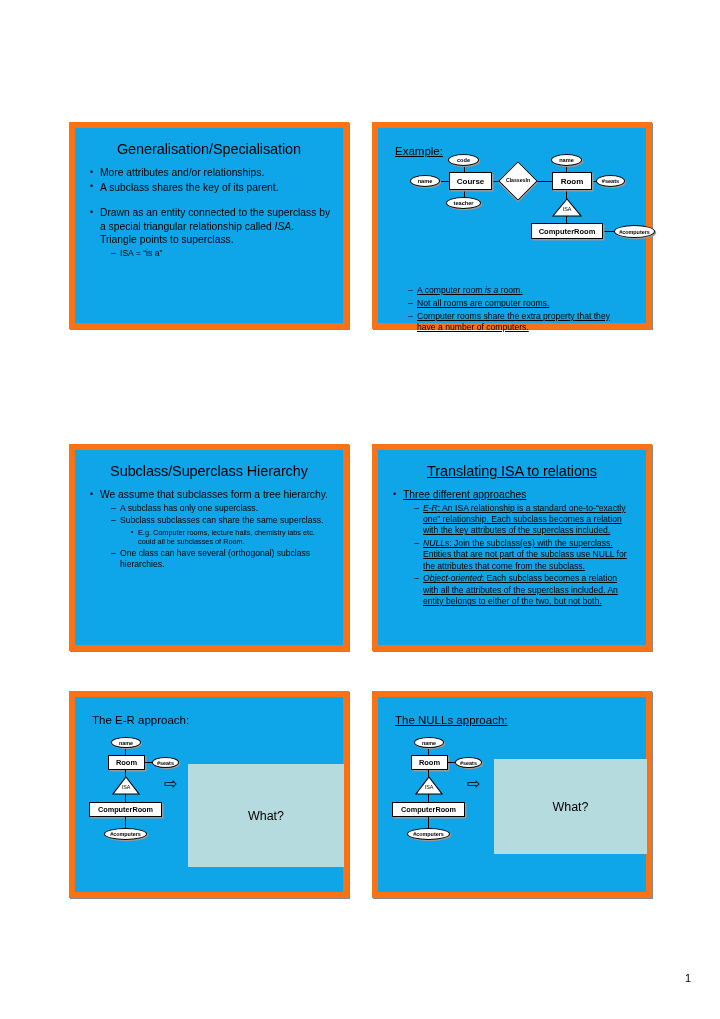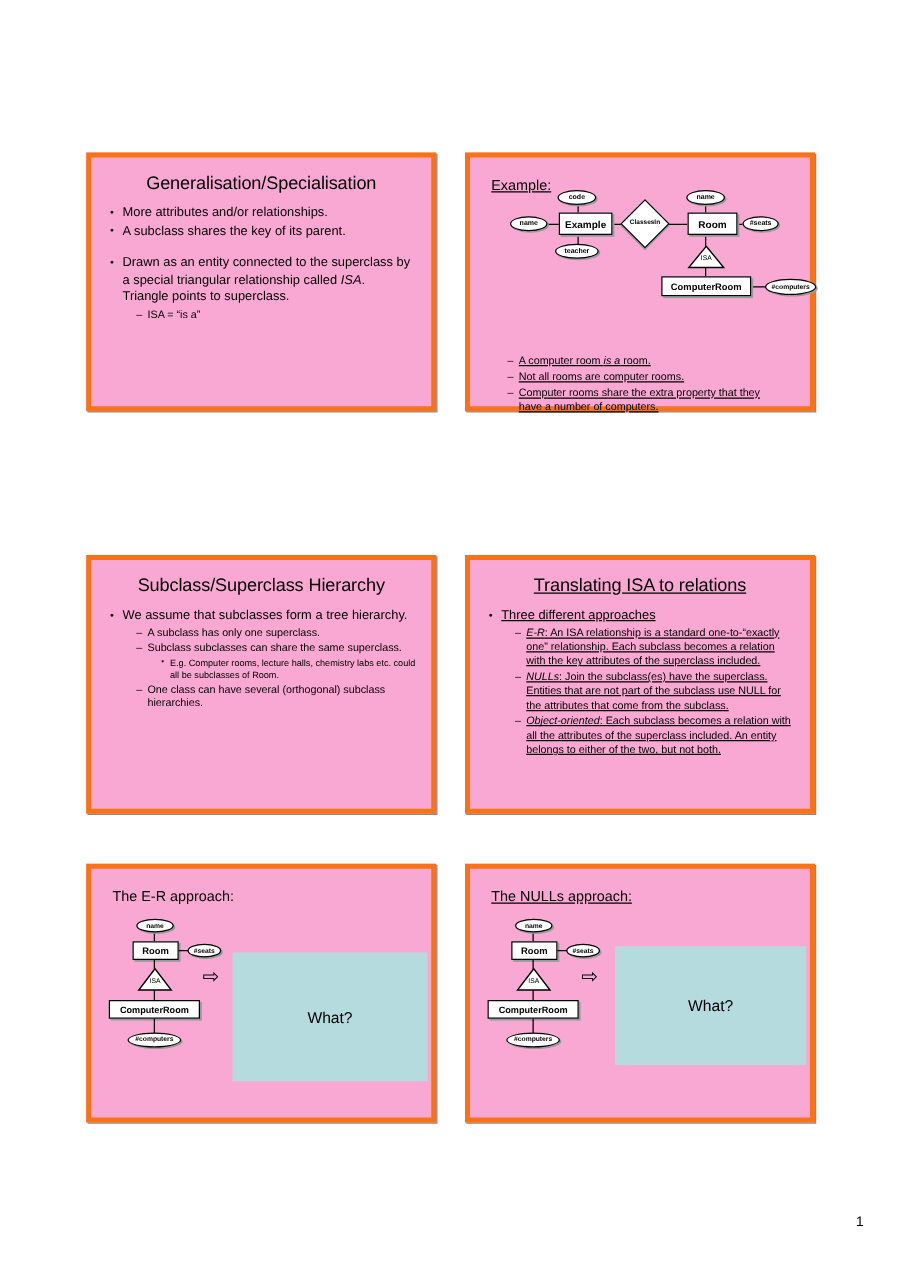--- a/index.html
+++ b/index.html
@@ -13,22 +13,22 @@
     position: relative;
     font-family: "Liberation Sans", sans-serif;
     color: #000000;
     overflow: hidden;
   }
 
   
   .slide {
     position: absolute;
     box-sizing: border-box;
-    border: 4px solid #f97316;
-    background: #f9a8d4;
+    border: 6px solid #f97316;
+    background: #0ea5e9;
     box-shadow: 1px 1px 0 #8a8a8a;
   }
   .col-left  { left: 69px;  width: 280px; }
   .col-right { left: 372px; width: 280px; text-decoration: underline; }
   .row-1 { top: 122px; height: 207px; }
   .row-2 { top: 406px; height: 207px; margin-top: 38px; }
   .row-3 { top: 691px; height: 207px; }
 
   
   .slide-title {
@@ -238,21 +238,21 @@
     <div class="line" style="left:188px; top:88px; width:1.2px; height:8px;"></div>
     <div class="line" style="left:226px; top:103px; width:11px; height:1.2px;"></div>
 
     <div class="attr" style="left:70px; top:26px; width:31px; height:12px; font-size:5.6px;">
         <span>code</span>
       </div>
     <div class="attr" style="left:32px; top:47px; width:30px; height:12px; font-size:5.6px;">
         <span>name</span>
       </div>
     <div class="entity" style="left:71px; top:44px; width:43px; height:18px; font-size:8px;">
-        <span>Example</span>
+        <span>Course</span>
       </div>
     <div class="attr" style="left:68px; top:69px; width:35px; height:12px; font-size:5.6px;">
         <span>teacher</span>
       </div>
 
     <div class="rel" style="left:126px; top:39px; width:28px; height:28px;">
         <span style="font-size:5.2px;">ClassesIn</span>
       </div>
 
     <div class="attr" style="left:173px; top:26px; width:31px; height:12px; font-size:5.6px;">
@@ -301,21 +301,21 @@
     </li>
   </ul>
 </div>
 
 <div class="slide col-right row-2">
   <div class="slide-title">Translating ISA to relations</div>
   <ul class="lvl1">
     <li><span>Three different approaches</span>
       <ul class="lvl2">
         <li><i>E-R</i><span>: An ISA relationship is a standard one-to-“exactly one” relationship. Each subclass becomes a relation with the key attributes of the superclass included.</span></li>
-        <li><i>NULLs</i><span>: Join the subclass(es) have the superclass. Entities that are not part of the subclass use NULL for the attributes that come from the subclass.</span></li>
+        <li><i>NULLs</i><span>: Join the subclass(es) with the superclass. Entities that are not part of the subclass use NULL for the attributes that come from the subclass.</span></li>
         <li><i>Object-oriented</i><span>: Each subclass becomes a relation with all the attributes of the superclass included. An entity belongs to either of the two, but not both.</span></li>
       </ul>
     </li>
   </ul>
 </div>
 
 <div class="slide col-left row-3">
   <div class="plain-title">The E-R approach:</div>
 
   <div class="er" style="left:0; top:0; width:280px; height:207px;">

